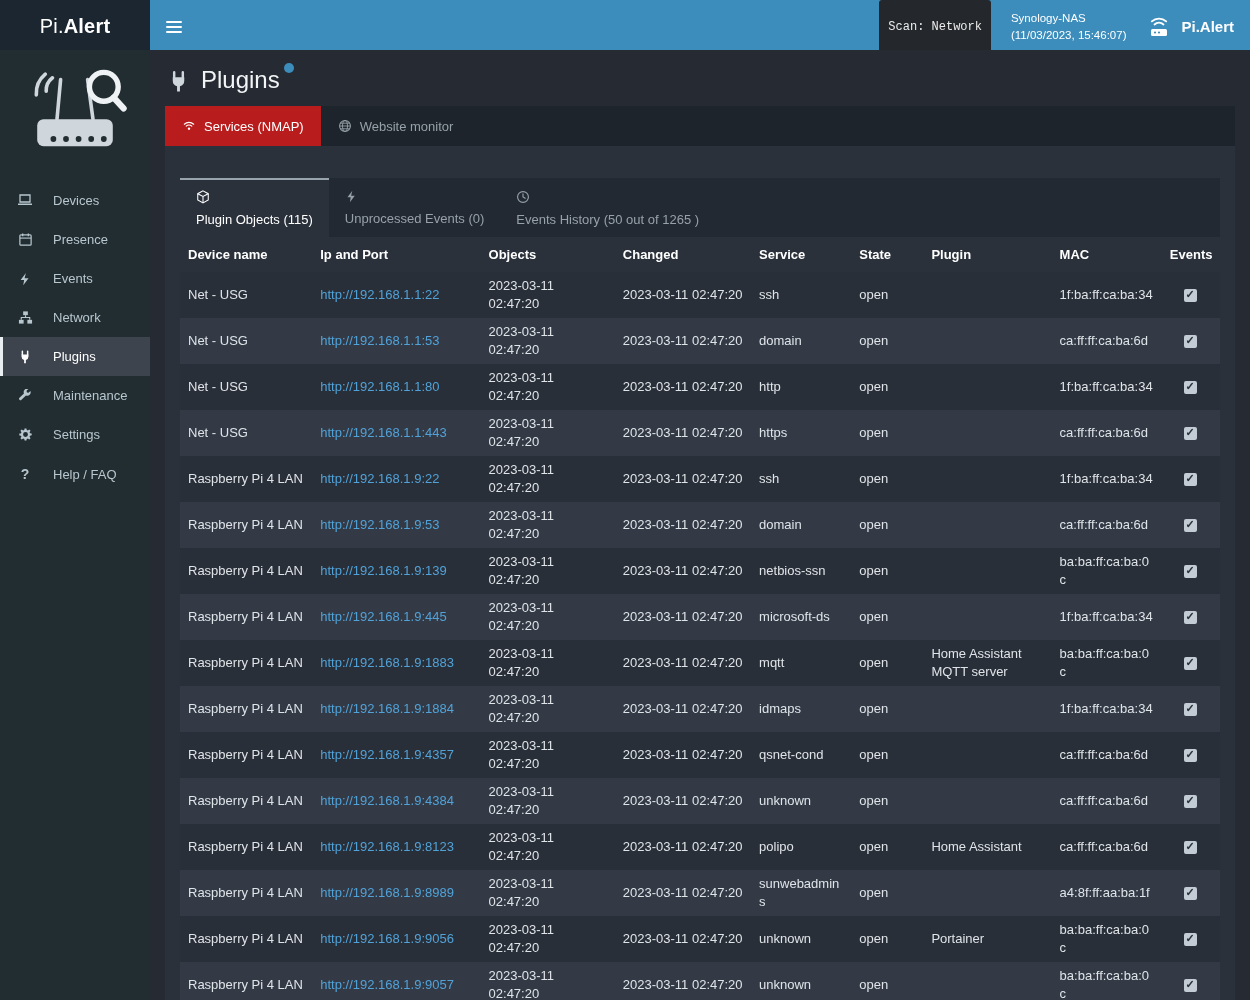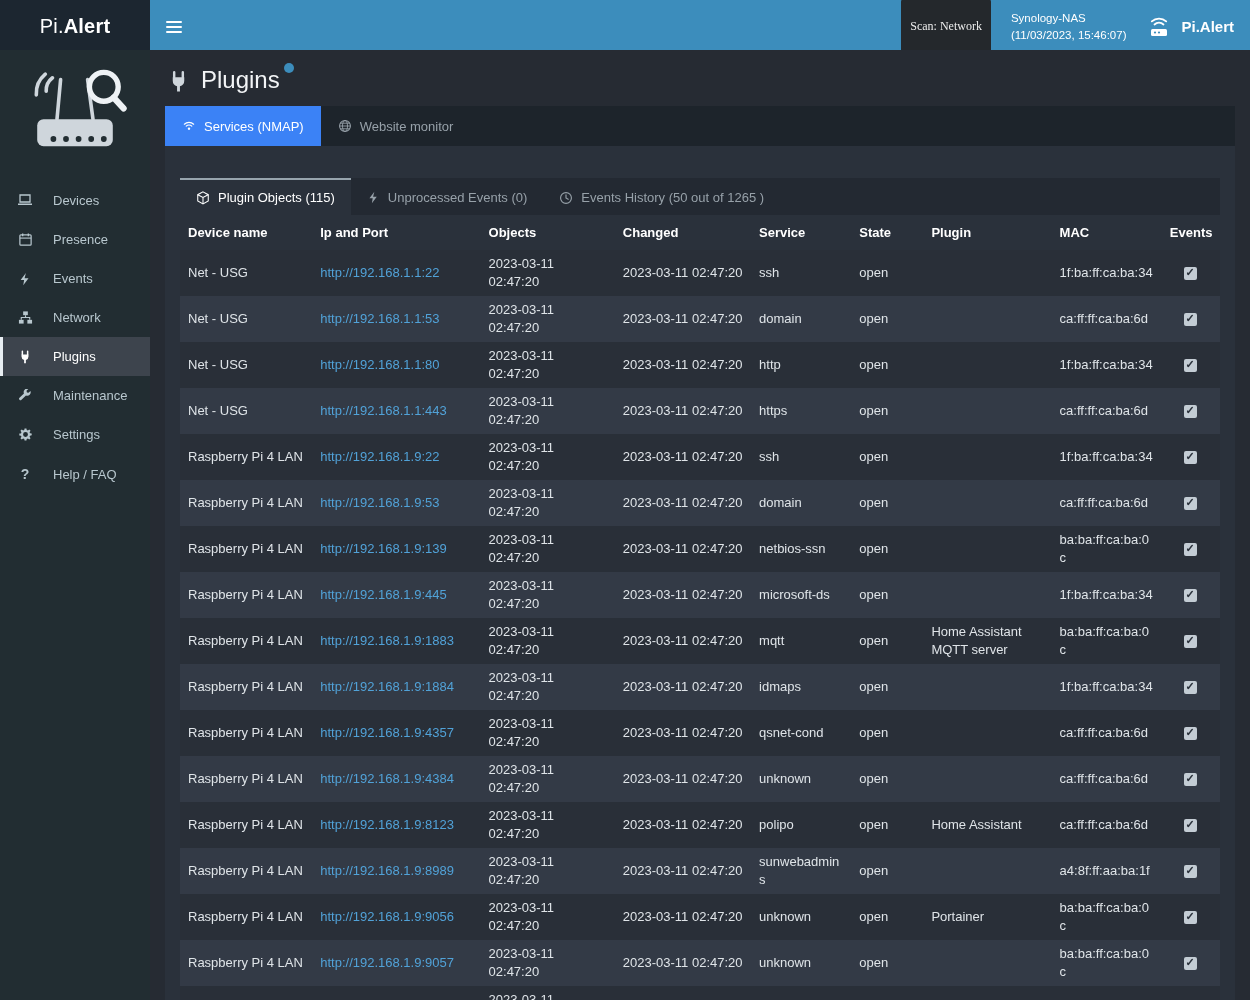--- a/index.html
+++ b/index.html
@@ -21,21 +21,21 @@
   }
   .logo-box b { font-weight:700; }
   .navbar {
     flex:1; background:#3c8dbc; display:flex; align-items:center;
     padding:0 12px 0 14px; color:#fff;
   }
   .hamburger { width:20px; cursor:pointer; padding:4px 2px; }
   .hamburger span { display:block; height:2px; background:#fff; margin:3px 0; border-radius:1px; }
   .nav-right { margin-left:auto; display:flex; align-items:center; gap:20px; }
   .scan-badge {
-    font-family:Liberation Serif, serif; font-size:12px;
+    font-family:Liberation Mono, monospace; font-size:12px;
     background:#24282c; color:#ececec; padding:20px 9px; border-radius:3px;
   }
   .host-block { font-size:11.5px; line-height:1.4; color:#fff; }
   .brand-right { display:flex; align-items:center; gap:9px; font-size:15px; font-weight:700; color:#fff; padding-right:4px;text-align:right; }
 
   
   .sidebar {
     position:absolute; top:50px; left:0; bottom:0; width:150px;
     background:#222d32;
   }
@@ -60,28 +60,28 @@
   .help-badge {
     position:absolute; top:-3px; right:-14px;
     width:10px; height:10px; border-radius:50%; background:#3c8dbc; cursor:pointer;
   }
 
   .outer-tabs { display:flex; background:#1d242b; height:40px; }
   .outer-tab {
     display:flex; align-items:center; gap:8px; padding:0 17px;
     font-size:13px; color:#97a1a9; cursor:pointer;
   }
-  .outer-tab.active { background:#3b82f6; color:#fff; }
+  .outer-tab.active { background:#b91c1c; color:#fff; }
 
   .panel { background:#2a313b; padding:32px 15px 10px; min-height:820px; }
 
   .inner-tabs { display:flex; background:#232932; }
   .inner-tab {
-    display:flex; align-items:center; gap:8px; padding:10px 16px;
-    font-size:13px; color:#97a1a9; cursor:pointer; border-top:2px solid transparent;
+    display:flex; align-items:flex-start; gap:8px; padding:10px 16px;
+    font-size:13px; color:#97a1a9; cursor:pointer; border-top:2px solid transparent;flex-direction:column;
   }
   .inner-tab.active { background:#2a313b; color:#fff; border-top-color:#97a4ad; }
 
   
   table { width:100%; border-collapse:collapse; table-layout:fixed; font-size:13px; }
   col.w-device{width:132px} col.w-ip{width:168px} col.w-created{width:134px}
   col.w-changed{width:136px} col.w-service{width:100px} col.w-state{width:72px}
   col.w-extra{width:128px} col.w-mac{width:110px} col.w-status{width:58px}
   thead th {
     text-align:left; font-weight:700; color:#fff;

